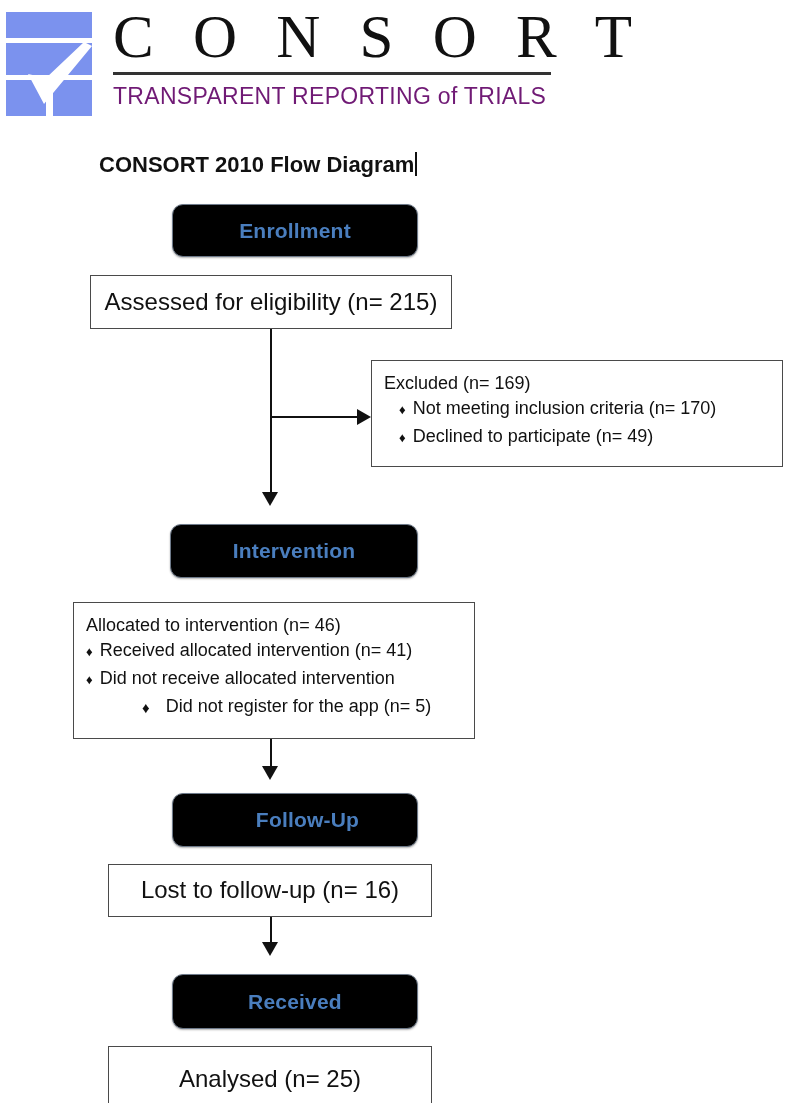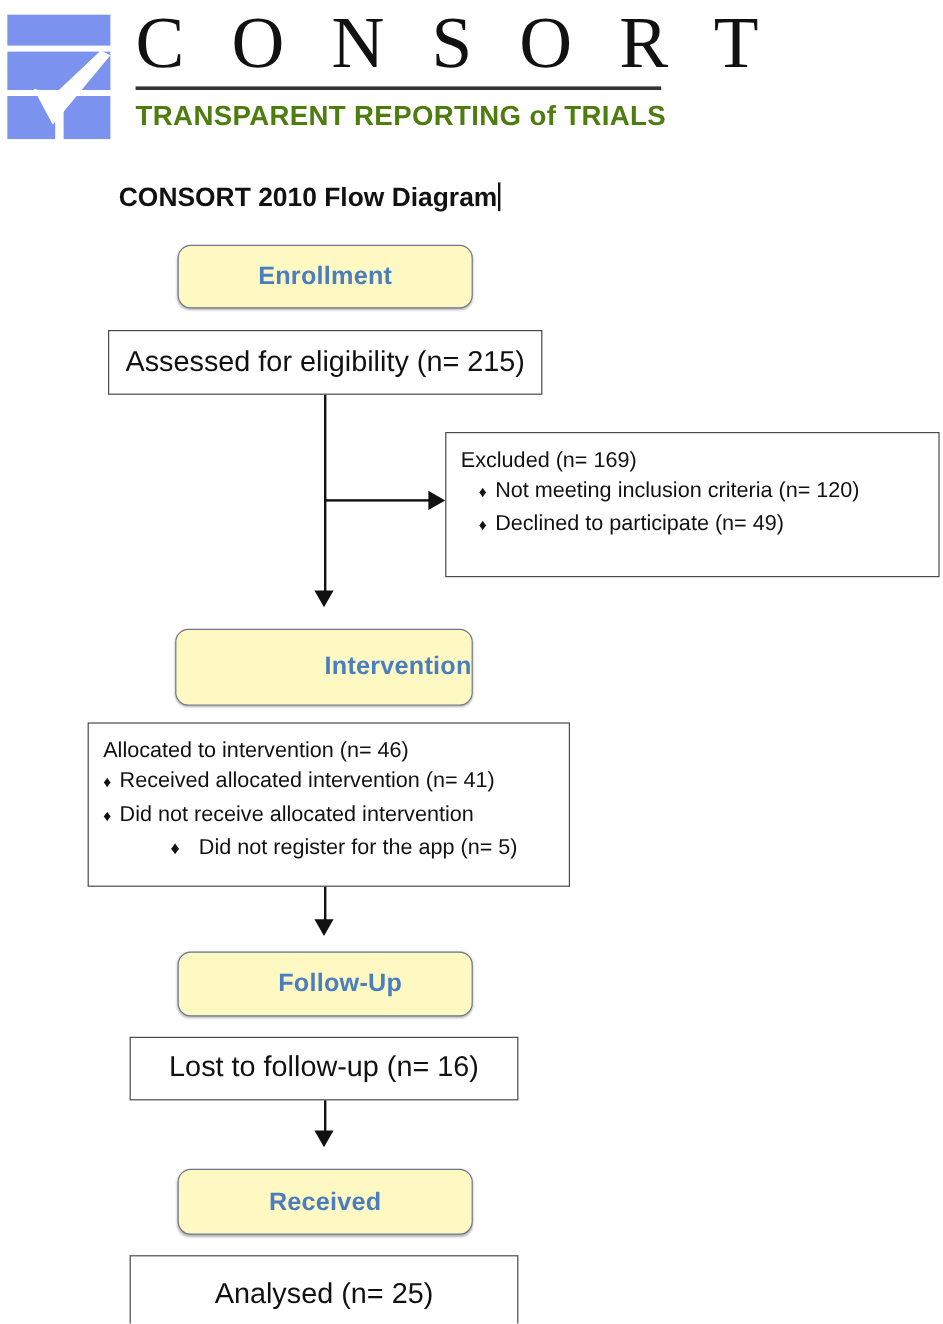--- a/index.html
+++ b/index.html
@@ -46,24 +46,24 @@
     white-space: nowrap;
   }
   .consort-rule {
     height: 3px;
     background: #333333;
     width: 438px;
     margin-top: 2px;
   }
   .consort-tagline {
     font-family: "Liberation Sans", sans-serif;
-    font-weight: bold;
+    font-weight: normal;
     font-size: 23px;
     letter-spacing: 0.3px;
-    color: #4d7c0f;
+    color: #701a75;
     margin-top: 8px;
     white-space: nowrap;
   }
 
   
   #diagram-title {
     position: absolute;
     left: 99px;
     top: 152px;
     font-size: 22px;
@@ -76,28 +76,29 @@
     width: 2px;
     height: 24px;
     background: #111111;
     vertical-align: -4px;
     margin-left: 1px;
   }
 
   
   .stage-box {
     position: absolute;
-    background: #fef9c3;
+    background: #000000;
     border: 1.6px solid #6e7a8a;
     border-radius: 11px;
     box-sizing: border-box;
     display: flex;
     align-items: center;
     justify-content: center;
     box-shadow: 0 1px 2px rgba(0,0,0,0.30);
+    margin-left: 24px;
   }
   .stage-label {
     color: #4a7ebe;
     font-weight: bold;
     font-size: 21px;
     letter-spacing: 0.2px;
   }
 
   .data-box {
     position: absolute;
@@ -203,35 +204,35 @@
 <div class="data-box centered" style="left:90px; top:275px; width:362px; height:54px;">
   <span class="box-text">Assessed for eligibility (n= 215)</span>
 </div>
 
 <div class="vline" style="left:270px; top:329px; height:170px;"></div>
 <div class="arrow-down" style="left:262px; top:492px;"></div>
 
 <div class="hline" style="left:270px; top:416px; width:90px;"></div>
 <div class="arrow-right" style="left:357px; top:409px;"></div>
 
-<div class="data-box" style="left:371px; top:360px; width:412px; height:121px;">
+<div class="data-box" style="left:371px; top:360px; width:412px; height:107px;">
   <div class="box-list">
     <div class="list-head">Excluded (n= 169)</div>
     <div class="list-item indent-1">
       <span class="bullet">♦</span>
-      <span>Not meeting inclusion criteria (n= 120)</span>
+      <span>Not meeting inclusion criteria (n= 170)</span>
     </div>
     <div class="list-item indent-1">
       <span class="bullet">♦</span>
       <span>Declined to participate (n= 49)</span>
     </div>
   </div>
 </div>
 
-<div class="stage-box" style="left:146px; top:524px; width:248px; height:64px;justify-content:flex-end;">
+<div class="stage-box" style="left:146px; top:524px; width:248px; height:54px;">
   <span class="stage-label">Intervention</span>
 </div>
 
 <div class="data-box" style="left:73px; top:602px; width:402px; height:137px;">
   <div class="box-list">
     <div class="list-head">Allocated to intervention (n= 46)</div>
     <div class="list-item">
       <span class="bullet">♦</span>
       <span>Received allocated intervention (n= 41)</span>
     </div>

